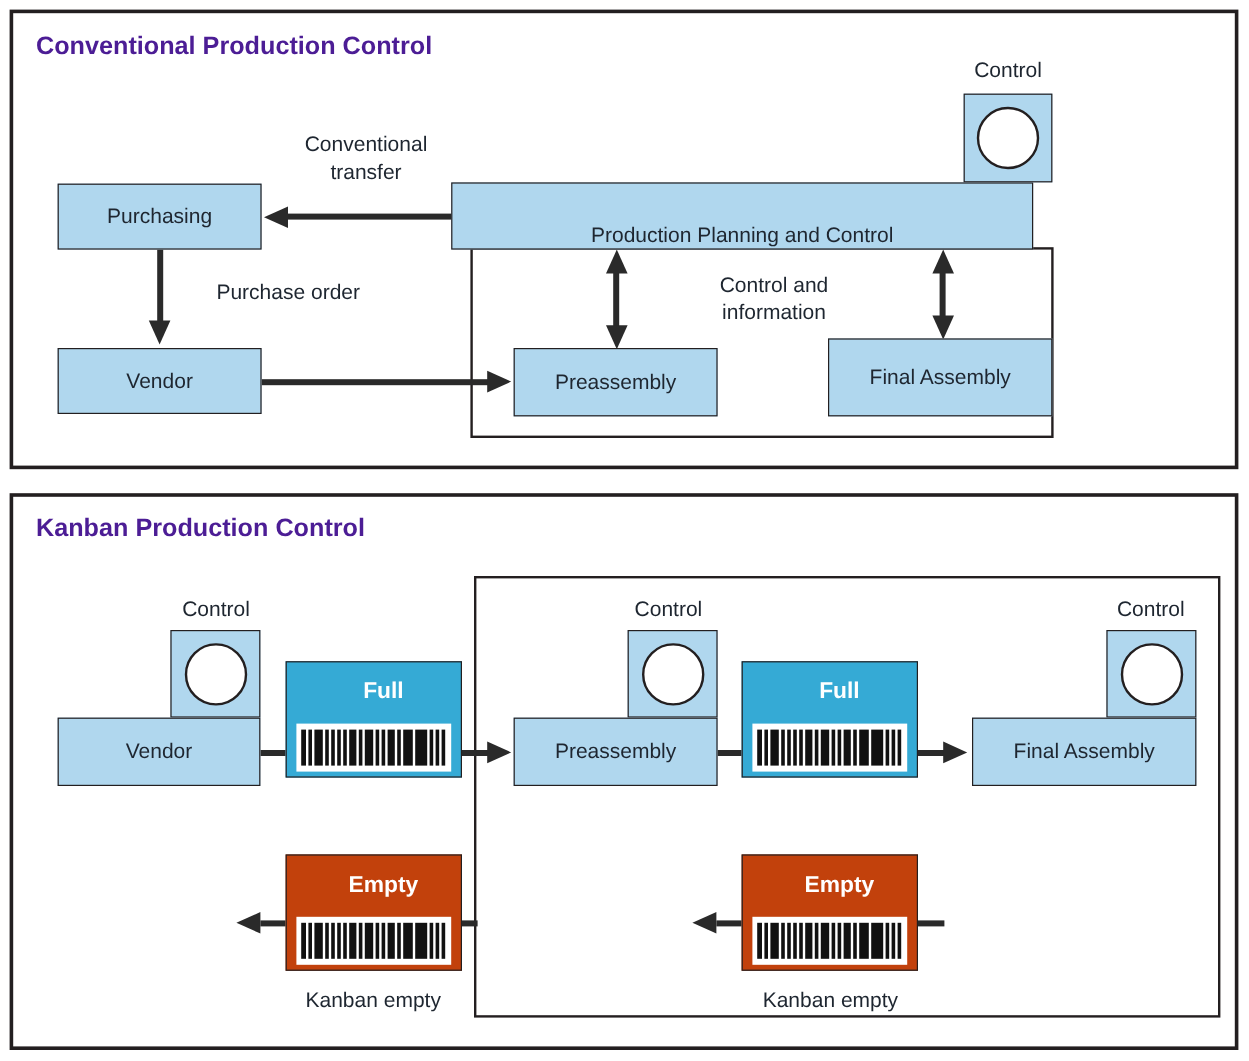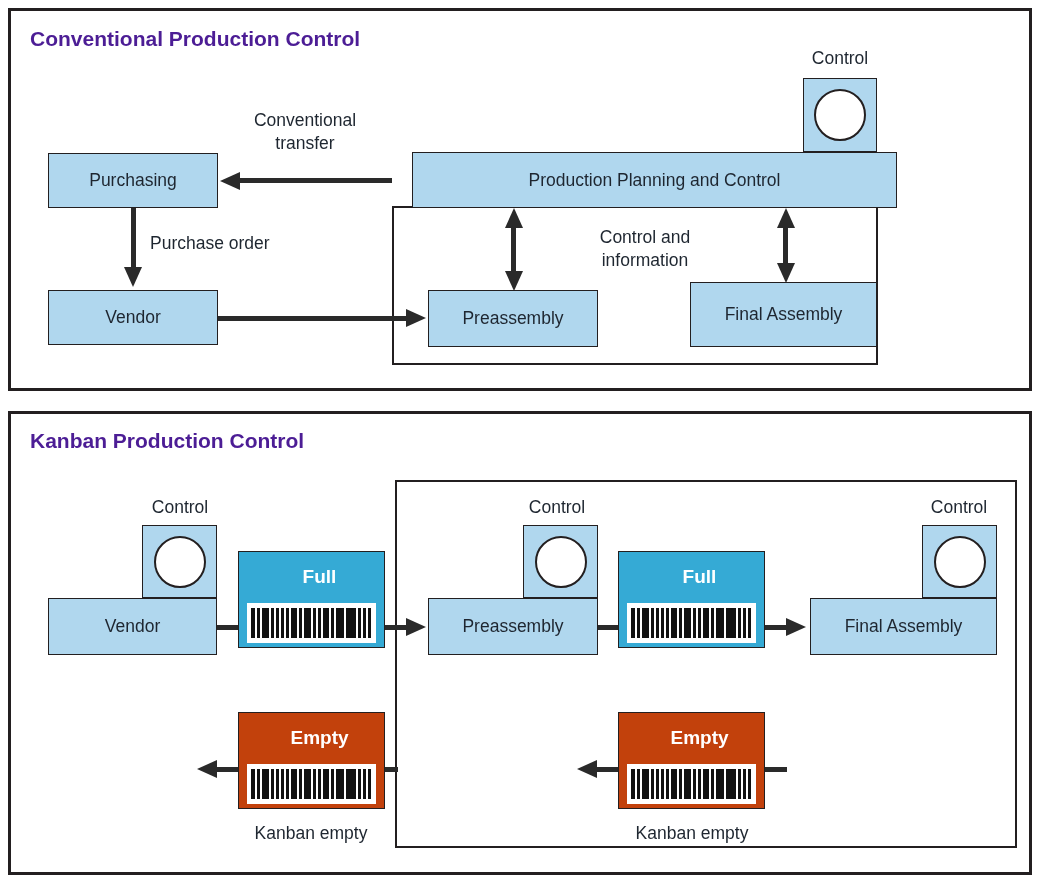--- a/index.html
+++ b/index.html
@@ -126,21 +126,21 @@
 
   <div class="panel-title" style="left:30px; top:27px;">Conventional Production Control</div>
 
   <div class="flabel" style="left:798px; top:47px; width:84px;">Control</div>
   <div class="control-box" style="left:803px; top:78px; width:74px; height:74px;">
     <div class="control-circle"></div>
   </div>
 
   <div class="inner-frame" style="left:392px; top:206px; width:486px; height:159px;"></div>
 
-  <div class="box" style="left:412px; top:152px; width:485px; height:56px;">
+  <div class="box" style="left:376px; top:152px; width:485px; height:56px;align-items:flex-end;">
     <span>Production Planning and Control</span>
   </div>
 
   <div class="box" style="left:48px; top:153px; width:170px; height:55px;">
     <span>Purchasing</span>
   </div>
 
   <div class="box" style="left:48px; top:290px; width:170px; height:55px;">
     <span>Vendor</span>
   </div>
@@ -153,21 +153,21 @@
     <span>Final Assembly</span>
   </div>
 
   <div class="flabel" style="left:205px; top:109px; width:200px;">Conventional
 transfer</div>
   <div class="hline" style="left:238px; top:178px; width:154px;"></div>
   <div class="ah ah-left" style="left:220px; top:171.5px;"></div>
 
   <div class="vline" style="left:130.5px; top:208px; height:60px;"></div>
   <div class="ah ah-down" style="left:124px; top:267px;"></div>
-  <div class="flabel" style="left:150px; top:232px; width:150px; text-align:left;">Purchase order</div>
+  <div class="flabel" style="left:150px; top:232px; width:150px; text-align:right;">Purchase order</div>
 
   <div class="hline" style="left:218px; top:315.5px; width:189px;"></div>
   <div class="ah ah-right" style="left:406px; top:309px;"></div>
 
   <div class="flabel" style="left:545px; top:226px; width:200px;">Control and
 information</div>
 
   <div class="vline" style="left:510.5px; top:226px; height:46px;"></div>
   <div class="ah ah-up" style="left:504.5px; top:208px;"></div>
   <div class="ah ah-down" style="left:504.5px; top:271px;"></div>

